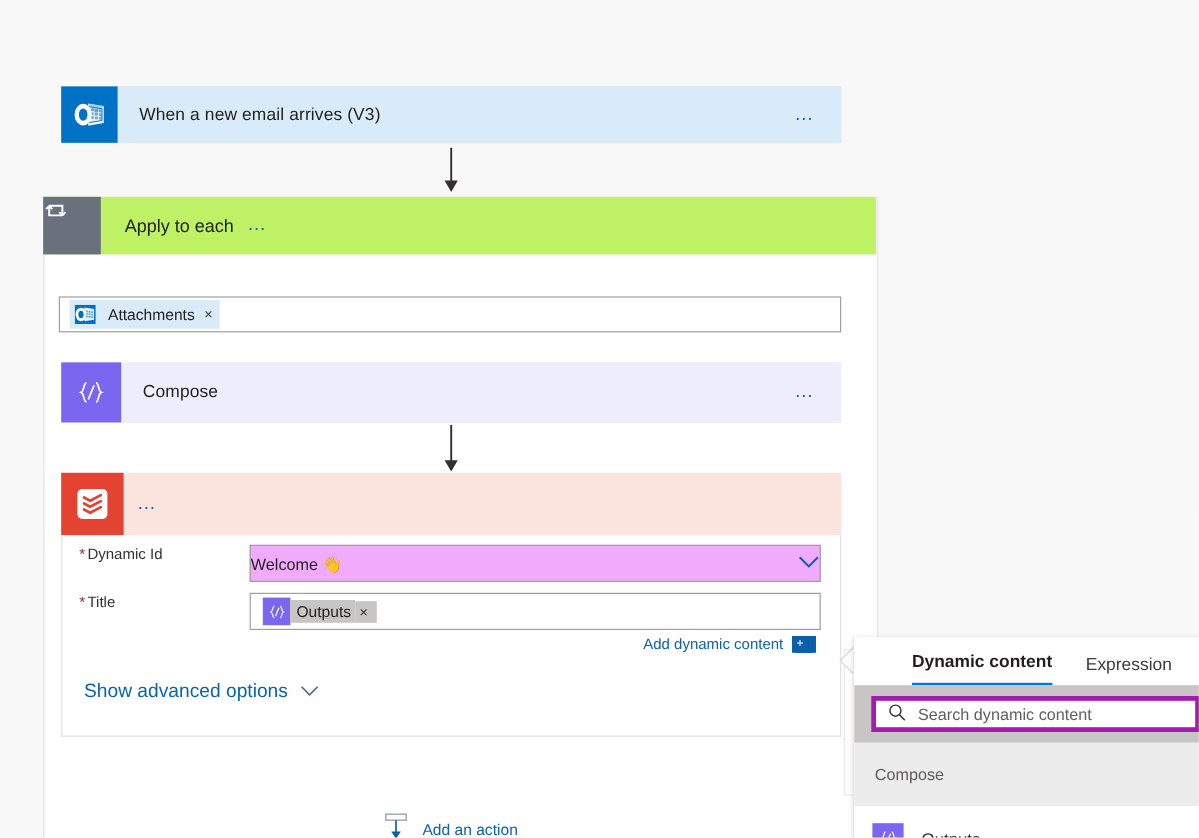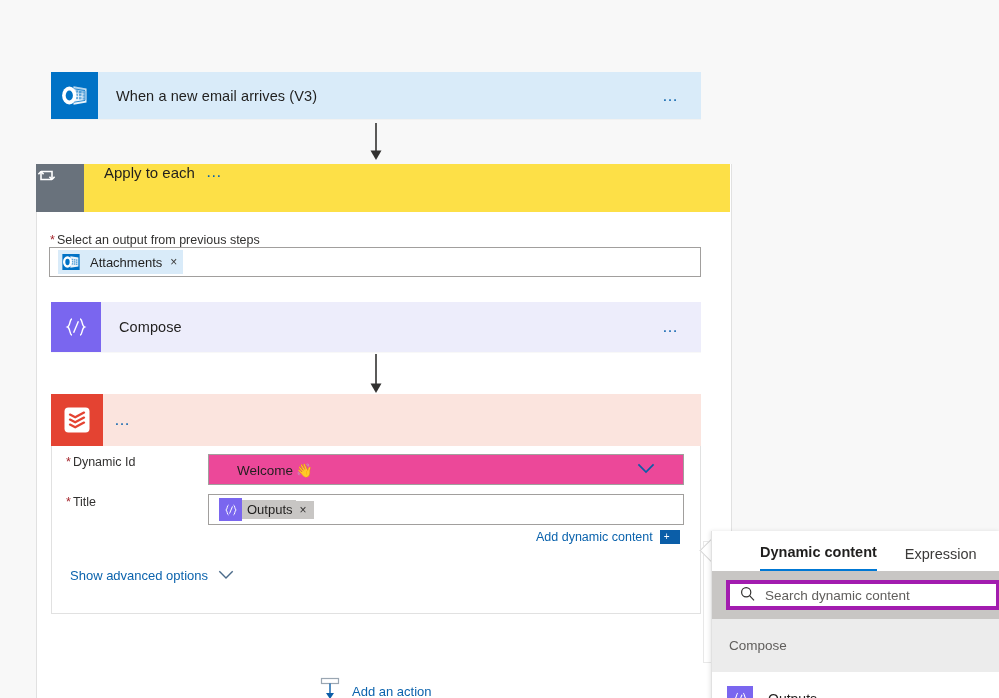--- a/index.html
+++ b/index.html
@@ -27,21 +27,21 @@
 
   
   #trigger-card{left:51px;top:28px;width:650px;height:47px;
         background:#d9ebf9;}
   #trigger-card .icon-box{background:#0072c6;width:47px;height:47px;flex:0 0 47px;}
 
   
   #loop-container{position:absolute;left:36px;top:120px;width:694px;height:568px;
         background:#ffffff;border:1px solid #e1e1e1;border-top:none;}
   #loop-header{position:absolute;left:36px;top:120px;width:694px;height:48px;
-        background:#fde047;display:flex;align-items:flex-start;}
+        background:#bef264;display:flex;align-items:center;}
   #loop-header .icon-box{background:#69727c;width:48px;height:48px;flex:0 0 48px;}
   #loop-header .card-title{font-size:15px;padding-left:20px;}
 
   .field-label{font-size:12.5px;color:#323130;}
   .req{color:#a4262c;margin-right:2px;}
 
   #loop-select-label{position:absolute;left:50px;top:189px;}
   #loop-select-box{position:absolute;left:49px;top:203px;width:652px;height:30px;
         background:#fff;border:1px solid #a19f9d;display:flex;align-items:center;
         padding-left:8px;box-sizing:border-box;}
@@ -62,42 +62,42 @@
 
   #task-body{position:absolute;left:51px;top:402px;width:650px;height:168px;
         background:#fff;border:1px solid #e1e1e1;border-top:none;box-sizing:border-box;}
 
   .row{position:absolute;display:flex;align-items:center;}
   #row-project{left:66px;top:411px;}
   #row-title{left:66px;top:451px;}
   .row .lbl{width:130px;font-size:12.5px;color:#323130;}
 
   #project-input{position:absolute;left:208px;top:410px;width:476px;height:31px;
-        border:1px solid #a19f9d;background:#ec4899;display:flex;align-items:center;
-        box-sizing:border-box;padding:0 28px;font-size:13.5px;}
+        border:1px solid #a19f9d;background:#f0abfc;display:flex;align-items:center;
+        box-sizing:border-box;padding:0 0;font-size:13.5px;}
   #project-input .val{flex:1 1 auto;}
   #title-input{position:absolute;left:208px;top:450px;width:476px;height:31px;
         border:1px solid #a19f9d;background:#fff;display:flex;align-items:center;
         box-sizing:border-box;padding-left:10px;}
 
   .outputs-chip{display:inline-flex;align-items:center;height:23px;font-size:13px;}
   .outputs-chip .oc-ico{width:23px;height:23px;flex:0 0 23px;background:#7a66ef;
         display:flex;align-items:center;justify-content:center;}
   .outputs-chip .oc-txt{background:#c8c6c4;padding:2px 3px 2px 5px;color:#201f1e;}
   .outputs-chip .oc-x{background:#c8c6c4;padding:2px 7px 2px 4px;color:#323130;
         font-size:12px;cursor:pointer;}
 
   #add-dyn{position:absolute;left:536px;top:486px;display:flex;align-items:flex-end;
         font-size:12.5px;color:#0b63ad;cursor:pointer;}
   #add-dyn-icon{width:14px;height:14px;background:#0b5ea8;color:#fff;
         font-size:10px;line-height:14px;text-align:center;margin-left:7px;
         border-right:3px solid #0b5ea8;box-shadow:3px 0 0 #0b5ea8;}
 
   #show-adv{position:absolute;left:70px;top:524px;display:flex;align-items:center;
-        font-size:13px;color:#0b63ad;cursor:pointer;}
+        font-size:16px;color:#0b63ad;cursor:pointer;}
 
   #add-action{position:absolute;left:318px;top:633px;display:flex;align-items:center;
         font-size:13px;color:#0b63ad;cursor:pointer;}
   #add-action .aa-label{margin-left:10px;}
 
   
   .arrow{position:absolute;}
 
   
   #dyn-panel{position:absolute;left:711px;top:487px;width:288px;height:211px;
@@ -173,23 +173,20 @@
         <path d="M5 7.5 V15.5 H16" fill="none" stroke="#ffffff" stroke-width="1.6"></path>
         <path d="M5 7.5 H16 V15.5" fill="none" stroke="#ffffff" stroke-width="1.6"></path>
         <path d="M5 7.5 L2.4 10.3 M5 7.5 L7.6 10.3" fill="none" stroke="#ffffff" stroke-width="1.6"></path>
         <path d="M16 15.5 L13.4 12.7 M16 15.5 L18.6 12.7" fill="none" stroke="#ffffff" stroke-width="1.6"></path>
       </svg>
     </div>
     <div class="card-title">Apply to each</div>
     <div class="ellipsis">…</div>
   </div>
 
-  <div id="loop-select-label" class="field-label">
-    <span class="req">*</span><span>Select an output from previous steps</span>
-  </div>
 
   <div id="loop-select-box">
     <span class="chip">
       <span class="chip-ico">
         <svg width="18" height="16" viewBox="0 0 27 25" aria-hidden="true">
           <rect x="0" y="0" width="27" height="25" fill="#0072c6"></rect>
           <path d="M12.5 3.6 L25 5.6 V19.4 L12.5 21.4 Z" fill="#ffffff" opacity=".92"></path>
           <g fill="#0072c6" opacity=".6">
             <rect x="14.2" y="7.4" width="2.6" height="2.4"></rect>
               <rect x="17.8" y="7.9" width="2.6" height="2.4"></rect>

